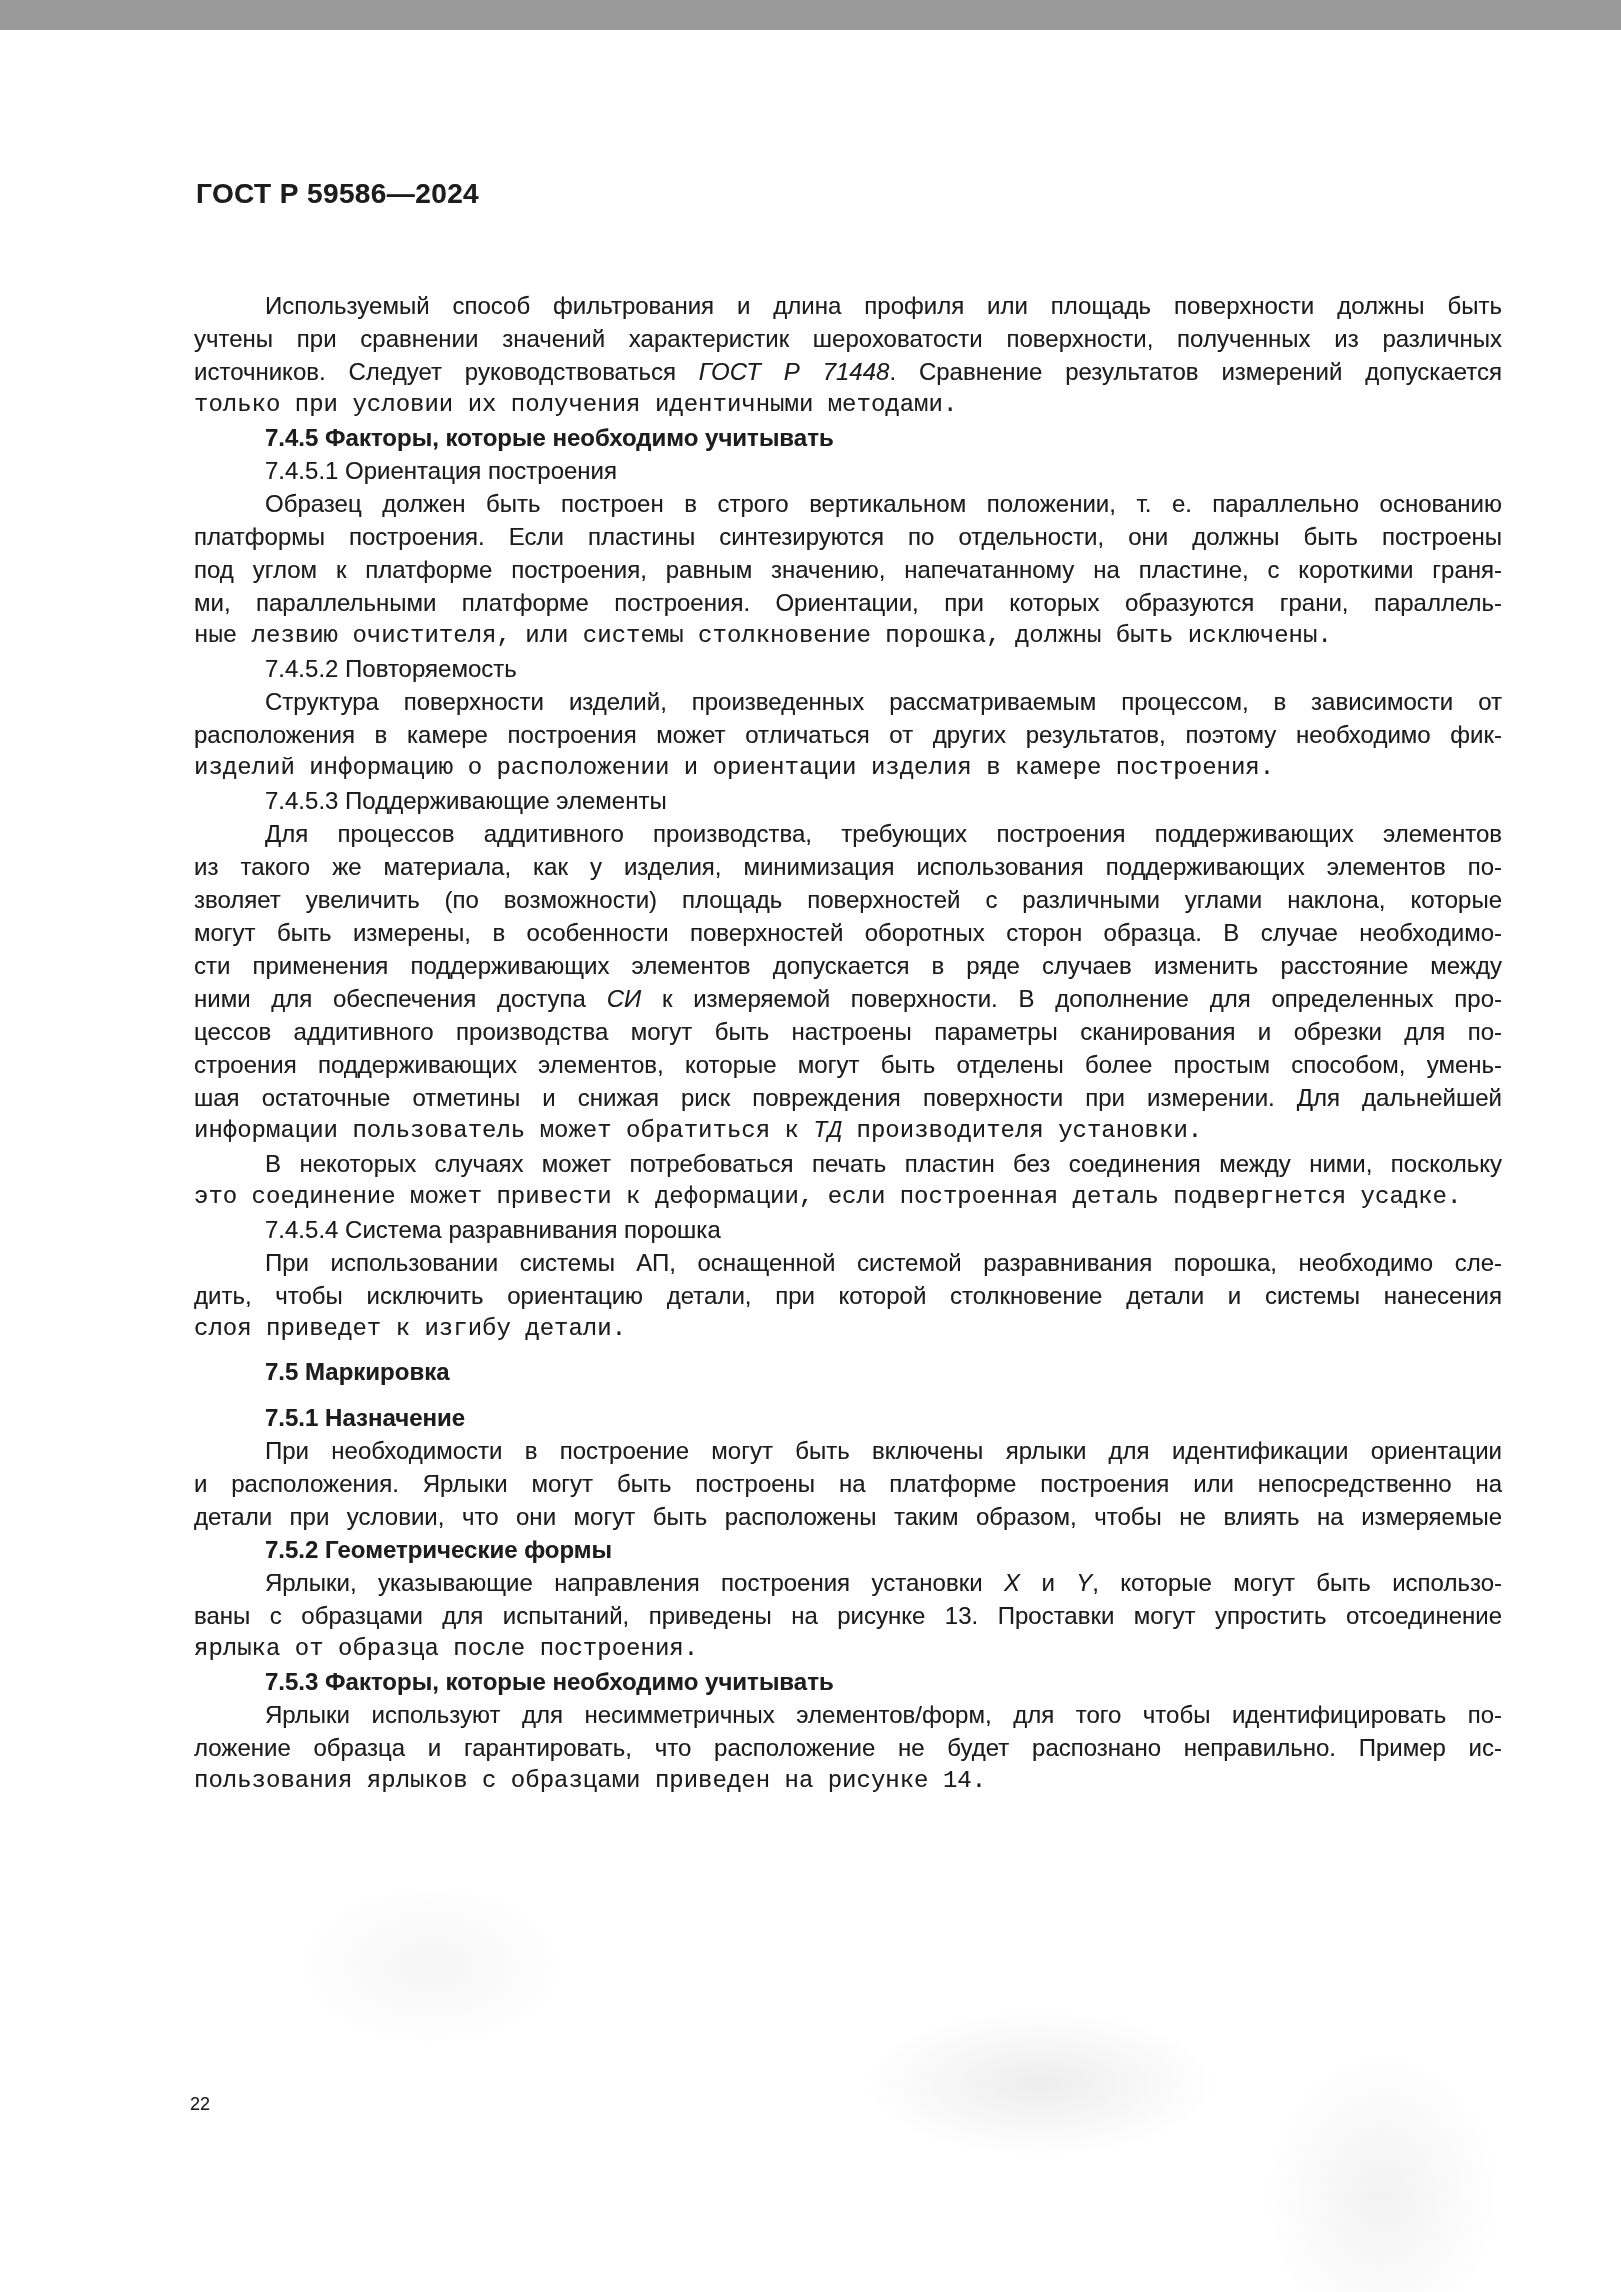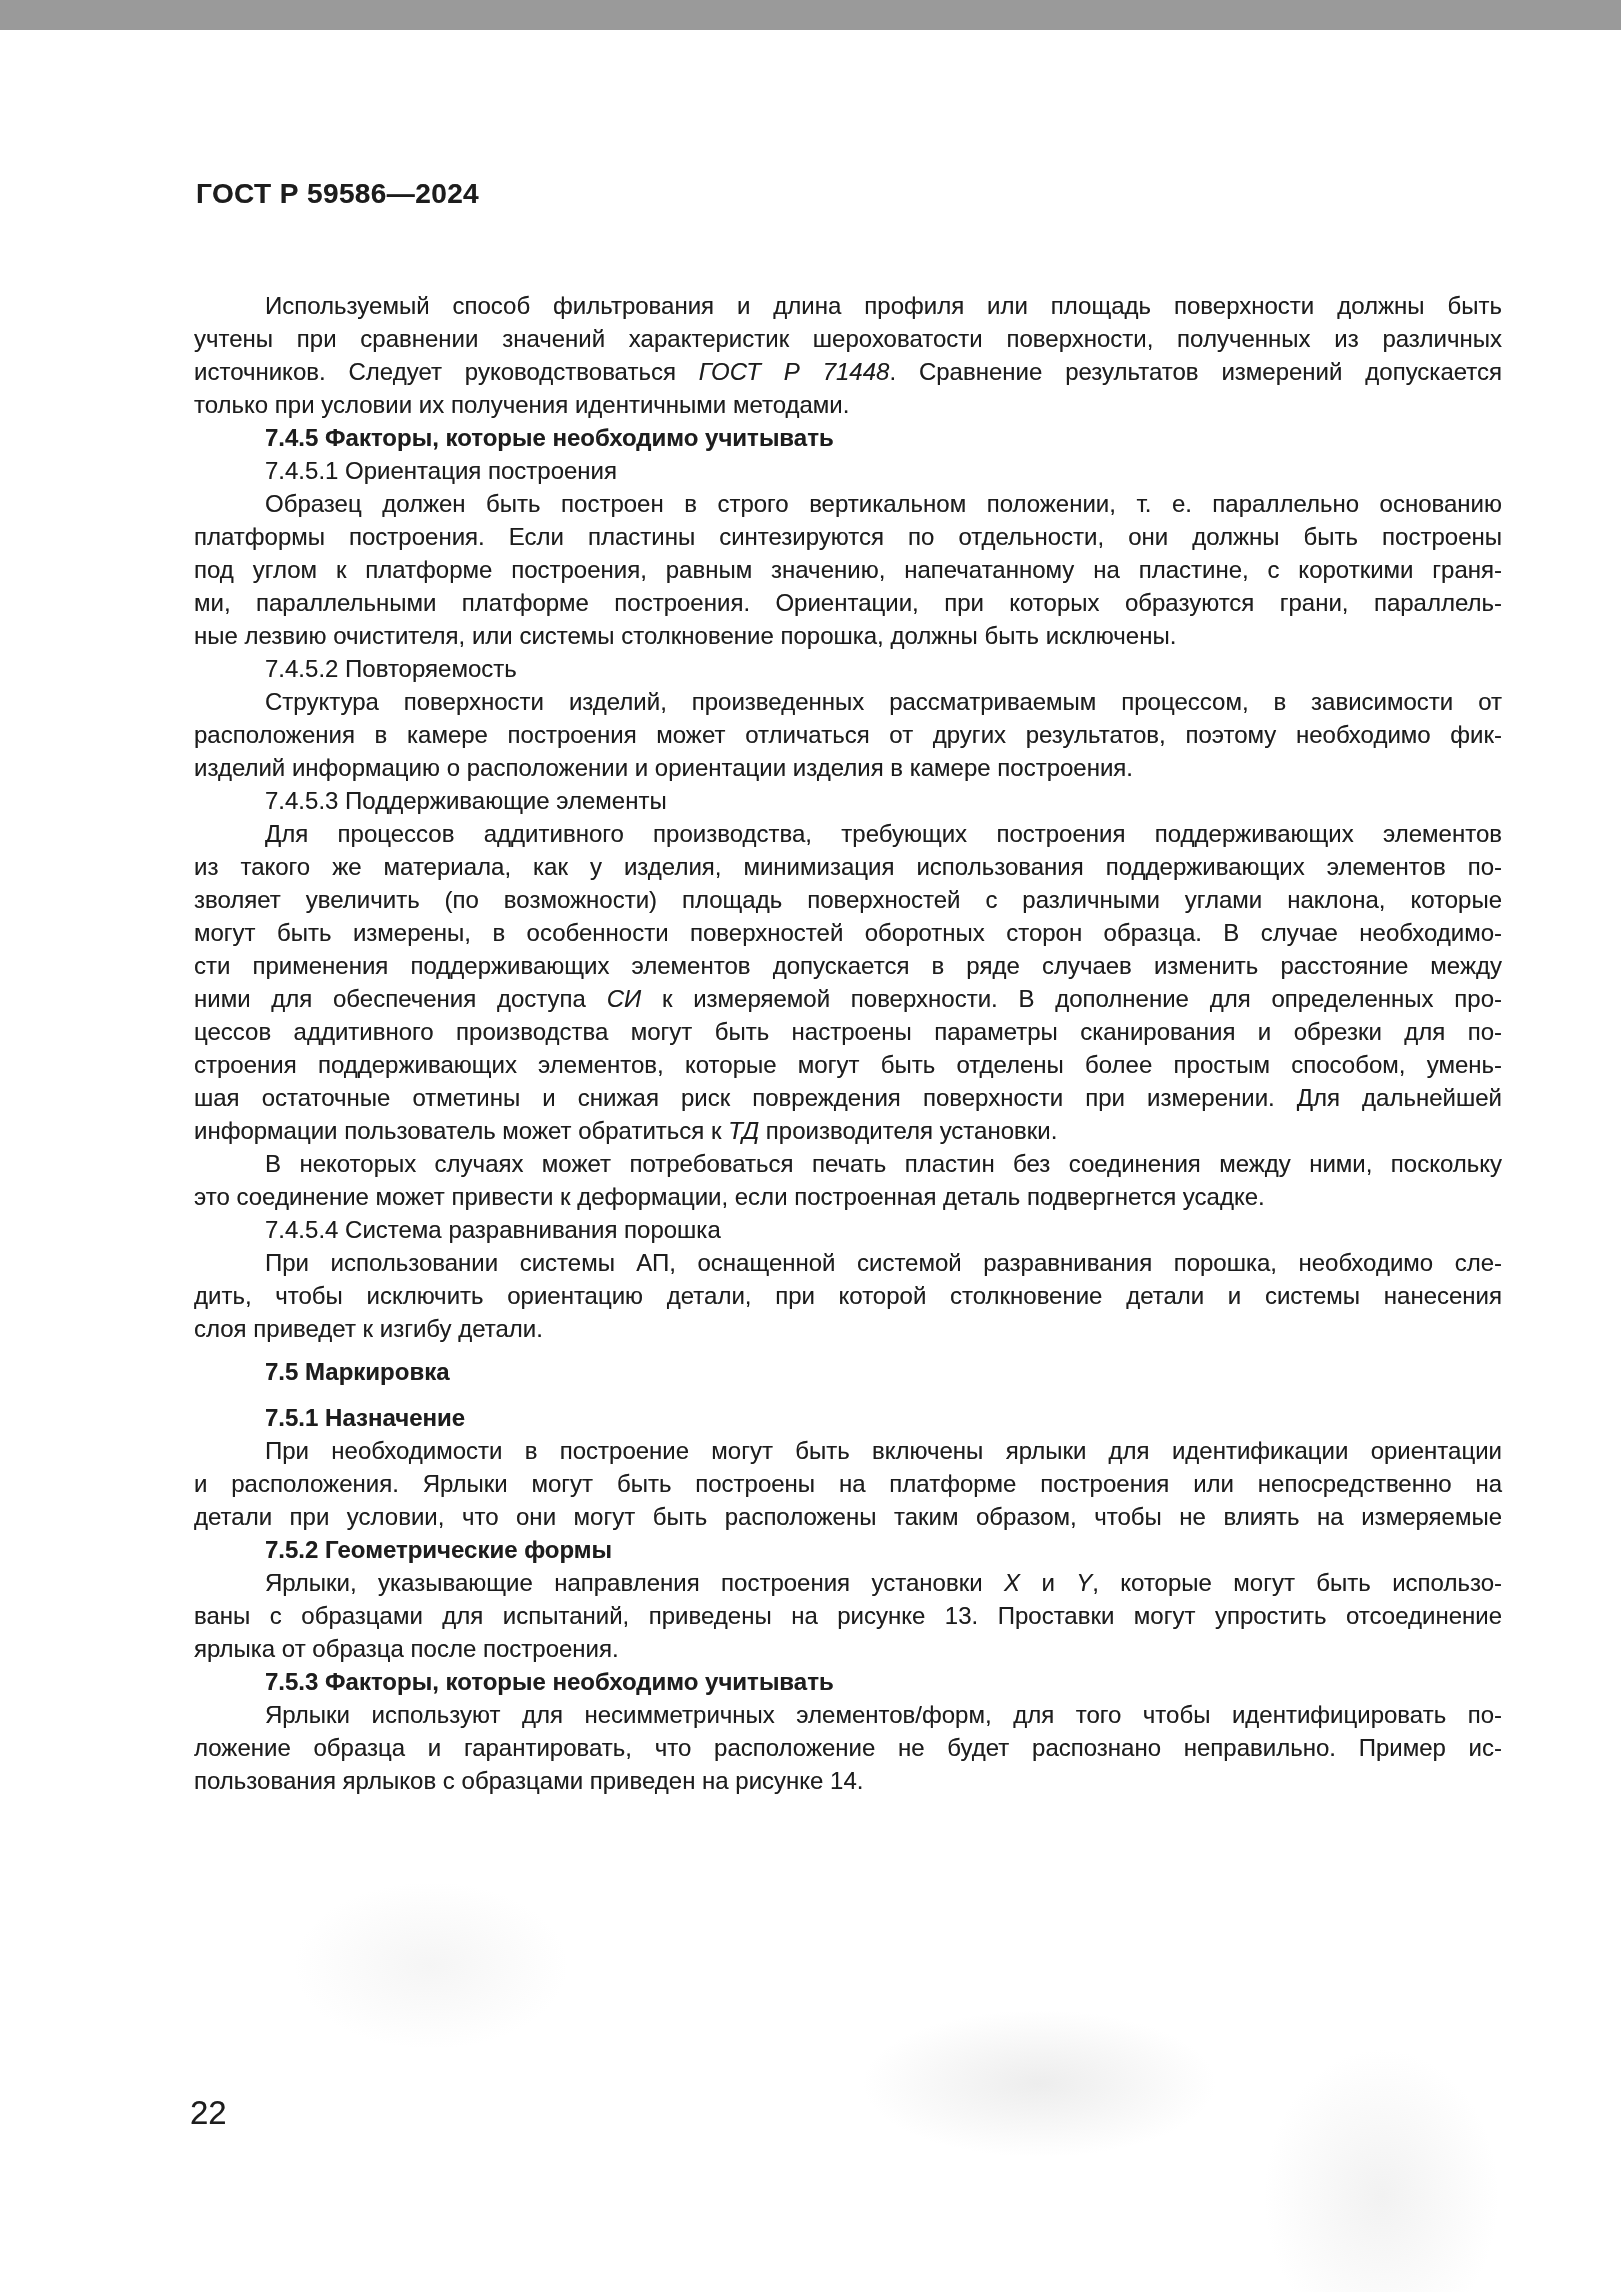--- a/index.html
+++ b/index.html
@@ -21,27 +21,27 @@
   .content{
     position:absolute;left:194px;top:259px;width:1308px;
     font-size:24px;line-height:33px;
     text-shadow:0 0 0.6px rgba(20,20,20,.4);
   }
   .content .line{
     text-align:justify;
     text-align-last:justify;
   }
   .content .line.first{text-indent:71px;}
-  .content .line.last{text-align-last:left;}
+  .content .line.last{text-align-last:left;font-family:Liberation Mono, monospace;}
   .hplain,.hbold,.h1bold,.hsection{text-indent:71px;white-space:nowrap;}
   .hbold,.h1bold,.hsection{font-weight:700;}
   .hsection{margin:9.8px 0 13.7px 0;}
   .page-number{
     position:absolute;left:190px;top:2064px;
-    font-size:33px;
+    font-size:18px;
     text-shadow:0 0 0.6px rgba(20,20,20,.4);
   }
   i{font-style:italic;}
   .smudge{position:absolute;pointer-events:none;}
   .smudge.s1{left:863px;top:1980px;width:353px;height:147px;
     background:radial-gradient(closest-side,rgba(190,190,190,.28),rgba(190,190,190,0));}
   .smudge.s2{left:1264px;top:2019px;width:235px;height:294px;
     background:radial-gradient(closest-side,rgba(195,195,195,.22),rgba(195,195,195,0));}
   .smudge.s3{left:294px;top:1852px;width:274px;height:167px;
     background:radial-gradient(closest-side,rgba(200,200,200,.18),rgba(200,200,200,0));}

